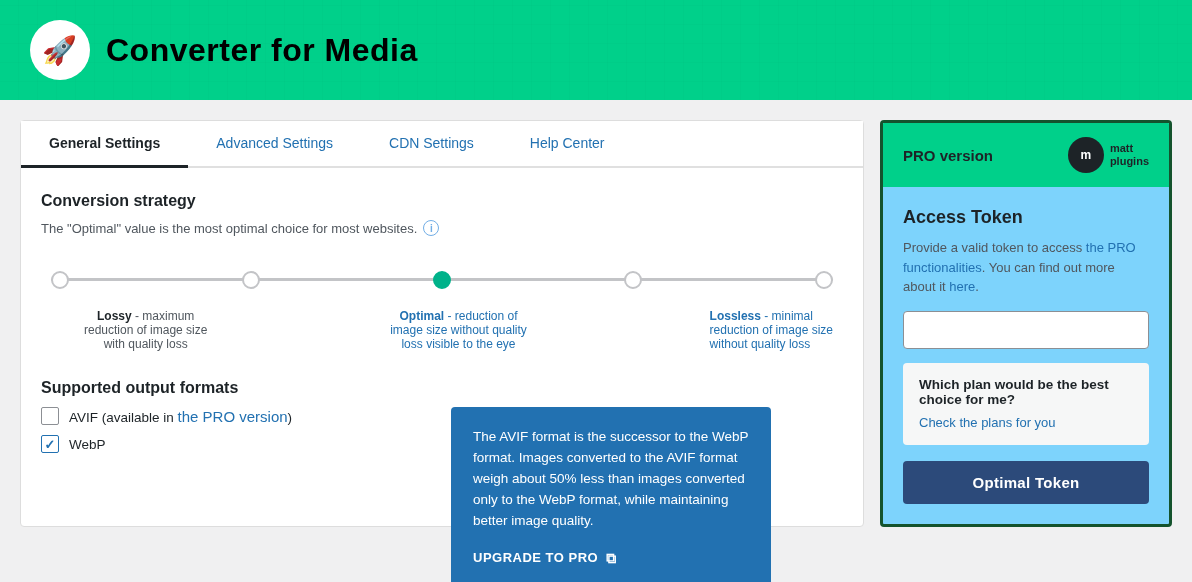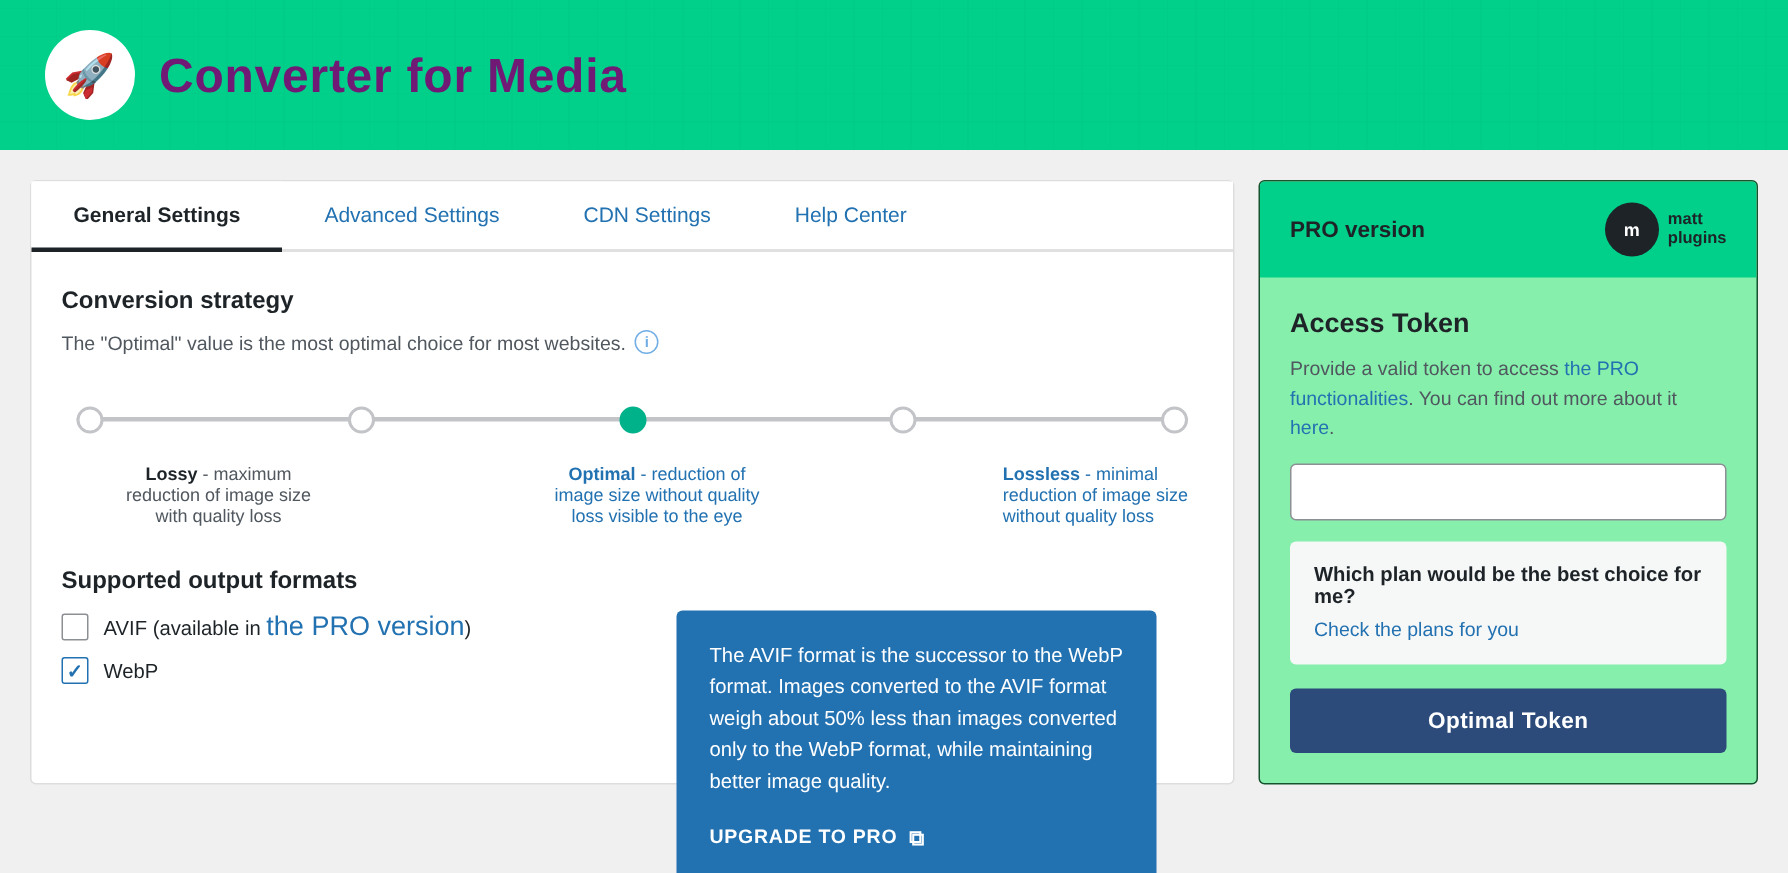--- a/index.html
+++ b/index.html
@@ -46,21 +46,21 @@
       background: white;
       border-radius: 50%;
       display: flex;
       align-items: center;
       justify-content: center;
       font-size: 28px;
     }
     .header-title {
       font-size: 32px;
       font-weight: 700;
-      color: #701a75;
+      color: #000000;
       letter-spacing: 0.5px;
     }
 
     
     .main-container {
       display: flex;
       gap: 0;
       padding: 20px 20px 20px 20px;
       max-width: 1192px;
     }
@@ -217,21 +217,21 @@
       display: flex;
       align-items: center;
       justify-content: center;
       color: #2271b1;
       font-size: 13px;
       font-weight: bold;
     }
     .pro-link {
       color: #2271b1;
       text-decoration: none;
-      font-size: 18px;
+      font-size: 15px;
     }
 
     
     .avif-box {
       background: #2271b1;
       color: white;
       padding: 20px 22px;
       border-radius: 4px;
       font-size: 13.5px;
       line-height: 1.5;
@@ -262,24 +262,24 @@
 
     
     .formats-row {
       display: flex;
       position: relative;
       align-items: flex-start;
     }
 
     
     .right-panel {
-      width: 333px;
+      width: 292px;
       flex-shrink: 0;
-      background: #86efac;
-      border: 1px solid #14532d;
+      background: #7dd3fc;
+      border: 3px solid #14532d;
       border-radius: 4px;
       overflow: hidden;
     }
     .pro-header {
       background: #00d08a;
       padding: 14px 20px;
       display: flex;
       align-items: center;
       justify-content: space-between;
     }

